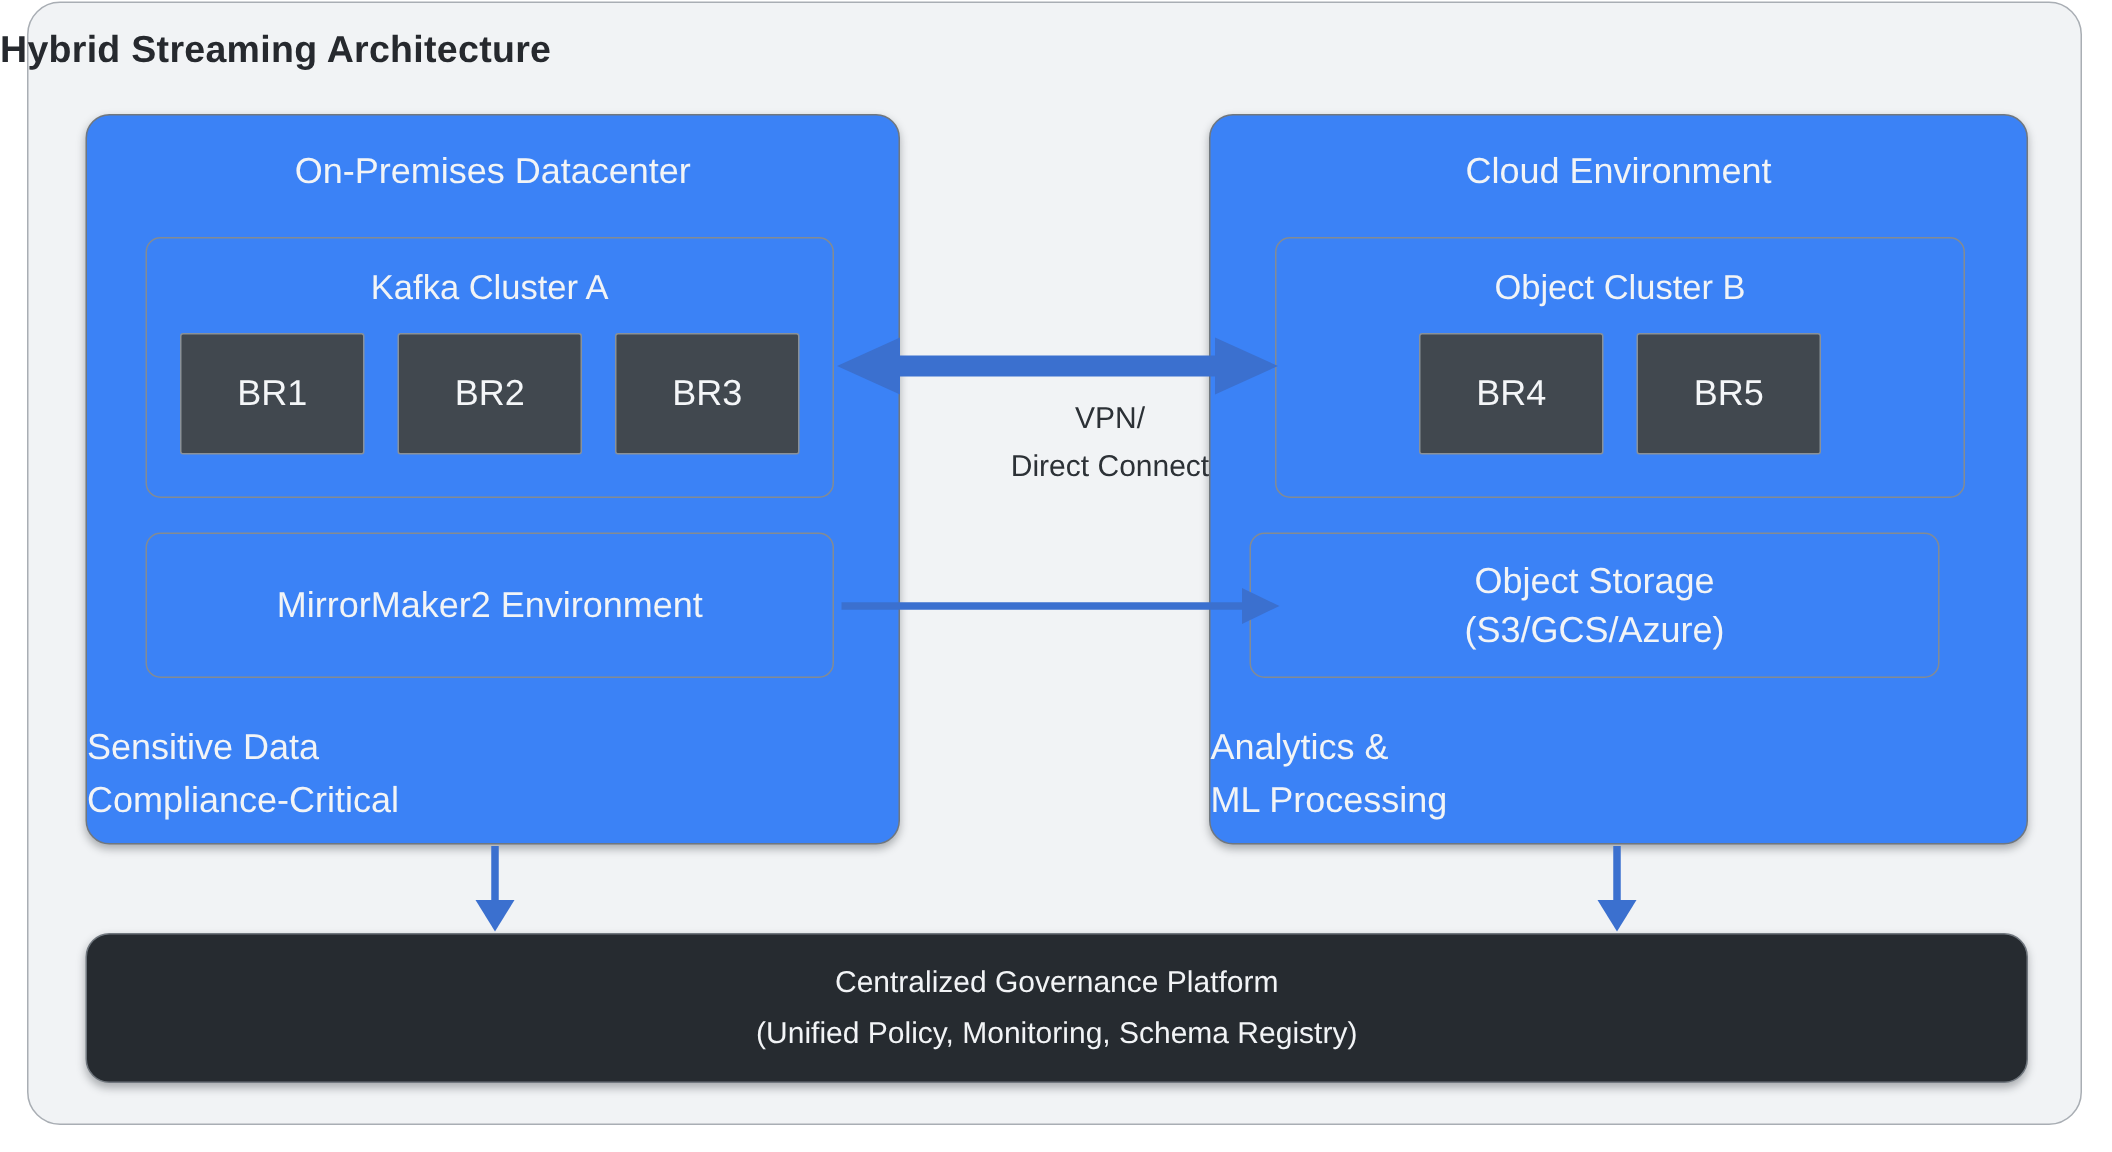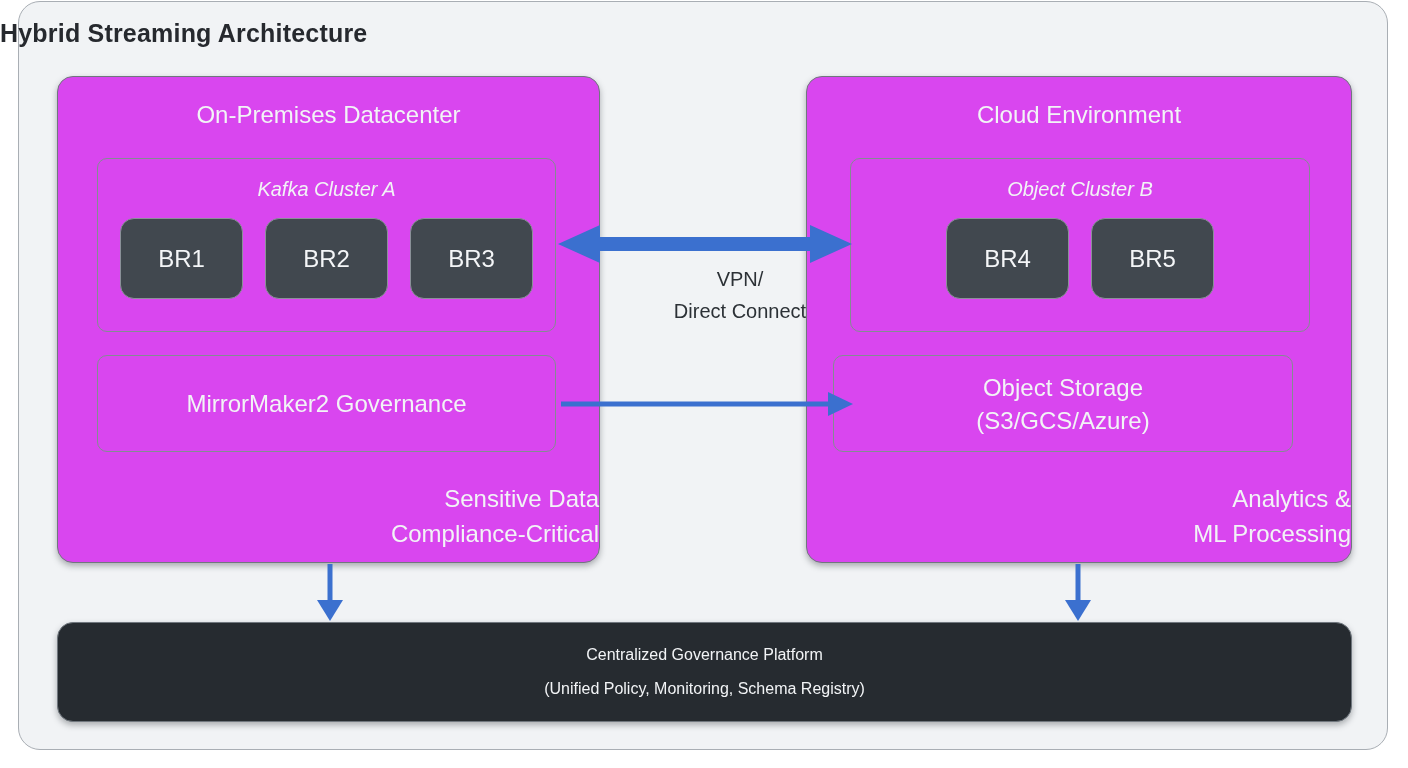--- a/index.html
+++ b/index.html
@@ -32,21 +32,21 @@
     top: 19px;
     width: 1408px;
     text-align: left;
     font-size: 25px;
     font-weight: 700;
     color: #26292e;
     letter-spacing: 0.2px;
   }
   .zone-box {
     position: absolute;
-    background: #d946ef;
+    background: #3b82f6;
     border: 1px solid #70777e;
     border-radius: 16px;
     box-sizing: border-box;
     box-shadow: 0 3px 6px rgba(35,40,45,0.35);
     color: #f2f4f6;
   }
   #onprem-box  { left: 57px;  top: 76px; width: 543px; height: 487px; }
   #cloud-box   { left: 806px; top: 76px; width: 546px; height: 487px; }
   .zone-title {
     position: absolute;
@@ -62,36 +62,35 @@
     height: 174px;
     border: 1.5px solid #848b92;
     border-radius: 10px;
     box-sizing: border-box;
   }
   #onprem-box .cluster-box { left: 39px; width: 459px; }
   #cloud-box  .cluster-box { left: 43px; width: 460px; }
   .cluster-title {
     margin-top: 19px;
     text-align: center;
-    font-size: 20px;
-    color: #f2f4f6;
-    font-style: italic;
+    font-size: 23px;
+    color: #f2f4f6;
   }
   .broker-row {
     display: flex;
     justify-content: center;
     gap: 22px;
     margin-top: 17px;
   }
   .broker {
     width: 123px;
     height: 81px;
     background: #41484f;
     border: 1.5px solid #8a9198;
-    border-radius: 14px;
+    border-radius: 2px;
     box-sizing: border-box;
     display: flex;
     align-items: center;
     justify-content: center;
     font-size: 24px;
     color: #f4f6f8;
   }
   .sub-box {
     position: absolute;
     top: 278px;
@@ -107,21 +106,21 @@
     font-size: 24px;
     line-height: 33px;
     color: #f2f4f6;
   }
   #onprem-box .sub-box { left: 39px; width: 459px; }
   #cloud-box  .sub-box { left: 26px; width: 460px; }
   .zone-caption {
     position: absolute;
     left: 0; right: 0;
     top: 404px;
-    text-align: right;
+    text-align: left;
     font-size: 24px;
     line-height: 35px;
     color: #f2f4f6;
   }
   .link-label {
     position: absolute;
     left: 600px;
     top: 263px;
     width: 206px;
     text-align: center;
@@ -139,21 +138,21 @@
     background: #262b30;
     border: 1px solid #70777e;
     border-radius: 16px;
     box-sizing: border-box;
     box-shadow: 0 3px 6px rgba(35,40,45,0.35);
     display: flex;
     flex-direction: column;
     align-items: center;
     justify-content: center;
     text-align: center;
-    font-size: 16px;
+    font-size: 20px;
     line-height: 34px;
     color: #f2f4f6;
   }
   #arrow-layer {
     position: absolute;
     left: 0; top: 0;
     width: 1408px;
     height: 768px;
     pointer-events: none;
     z-index: 5;
@@ -174,21 +173,21 @@
     <div class="cluster-box">
       <div class="cluster-title">Kafka Cluster A</div>
       <div class="broker-row">
         <div class="broker">BR1</div>
         <div class="broker">BR2</div>
         <div class="broker">BR3</div>
       </div>
     </div>
 
     <div class="sub-box">
-      <span>MirrorMaker2 Governance</span>
+      <span>MirrorMaker2 Environment</span>
     </div>
 
     <div class="zone-caption">
       <div>Sensitive Data</div>
       <div>Compliance-Critical</div>
     </div>
   </div>
 
   <div class="zone-box" id="cloud-box">
     <div class="zone-title">Cloud Environment</div>

